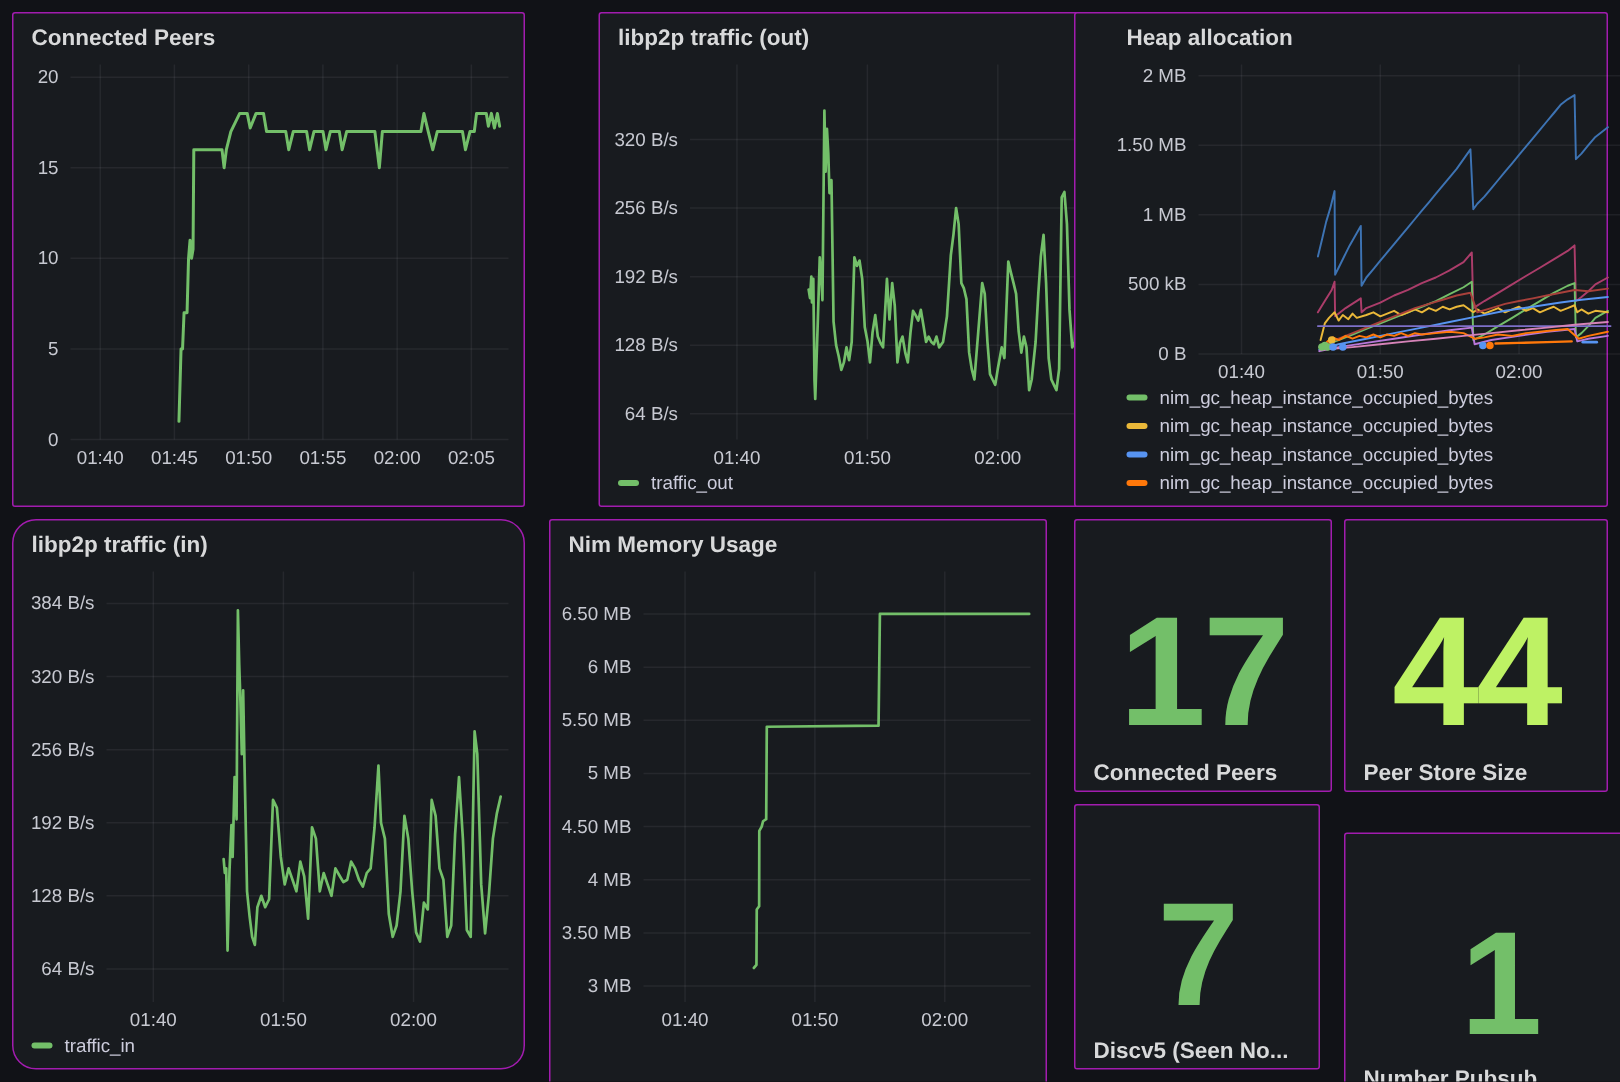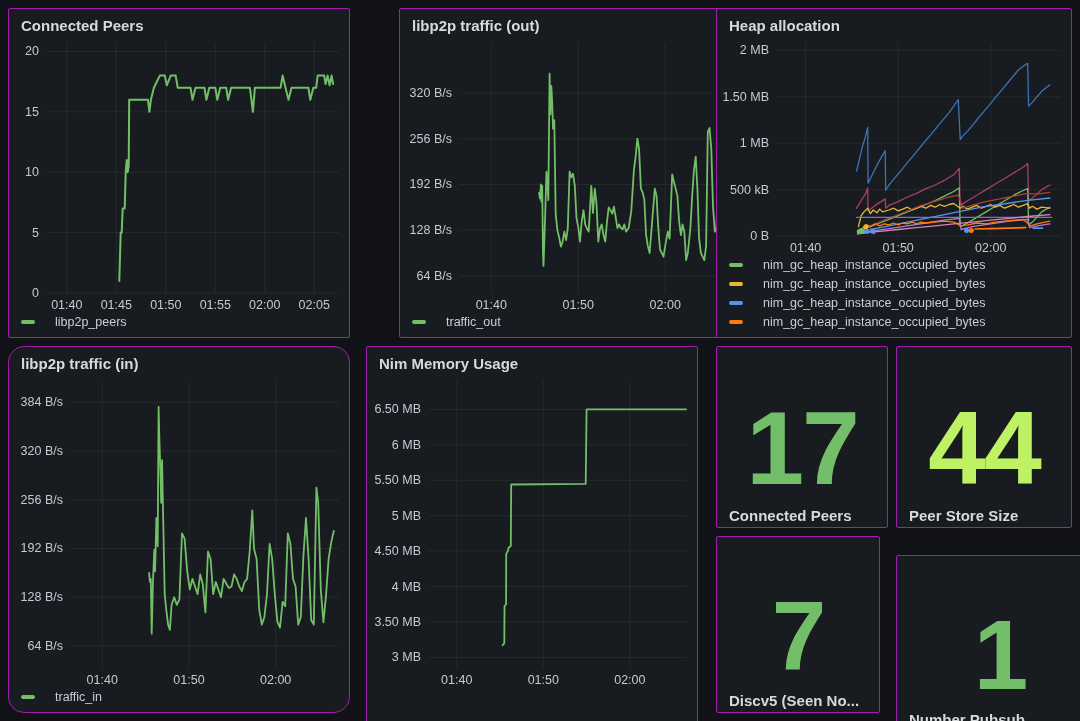--- a/index.html
+++ b/index.html
@@ -20,28 +20,28 @@
   .panel-title {
     flex:0 0 auto;
     padding:8px 12px 3px 12px;
     font-size:15px; font-weight:700; color:#D8D9DA;
     white-space:nowrap; overflow:hidden;
     cursor:pointer;
   }
   .chart-body { flex:1 1 auto; position:relative; min-height:0; }
   .chart-body svg { position:absolute; left:0; top:0; }
   .legend { flex:0 0 auto; display:flex; flex-direction:column; gap:5px; padding:2px 10px 8px 12px; }
-  .legend-item { display:flex; align-items:center; gap:20px; cursor:pointer; }
+  .legend-item { display:flex; align-items:center; gap:8px; cursor:pointer; }
   .pill { width:14px; height:4px; border-radius:2px; background:#73BF69; flex:0 0 auto; }
   .legend-label { font-size:12.5px; color:#CCCCDC; line-height:14px; white-space:nowrap; }
 
   
   .p0 { left:8px;   top:8px;   width:342px; height:330px; }
   .p1 { left:366px; top:8px;   width:332px; height:330px;margin-left:33px; }
-  .p2 { left:716px; top:8px;   width:356px; height:330px; }
+  .p2 { left:716px; top:8px;   width:356px; height:330px;padding-left:22px; }
   .p3 { left:8px;   top:346px; width:342px; height:367px;border-radius:16px; }
   .p4 { left:366px; top:346px; width:332px; height:420px; }
   .p5 { left:716px; top:346px; width:172px; height:182px; }
   .p6 { left:896px; top:346px; width:176px; height:182px; }
   .p7 { left:716px; top:536px; width:164px; height:177px; }
   .p8 { left:896px; top:536px; width:208px; height:177px;margin-top:19px; }
 
   .stat-panel { position:absolute; }
   .stat-value {
     position:absolute; inset:0;
@@ -78,26 +78,20 @@
         <text x="30" y="199.6135265700483" text-anchor="end" fill="#C7C9D1" font-size="12.5">5</text>
         <line x1="38" x2="330" y1="135.22705314009661" y2="135.22705314009661" stroke="rgba(204,204,220,0.08)" stroke-width="1"></line>
         <text x="30" y="139.22705314009661" text-anchor="end" fill="#C7C9D1" font-size="12.5">10</text>
         <line x1="38" x2="330" y1="74.84057971014494" y2="74.84057971014494" stroke="rgba(204,204,220,0.08)" stroke-width="1"></line>
         <text x="30" y="78.84057971014494" text-anchor="end" fill="#C7C9D1" font-size="12.5">15</text>
         <line x1="38" x2="330" y1="14.45410628019323" y2="14.45410628019323" stroke="rgba(204,204,220,0.08)" stroke-width="1"></line>
         <text x="30" y="18.45410628019323" text-anchor="end" fill="#C7C9D1" font-size="12.5">20</text>
         <path d="M110.3 243.9 L111.7 195.6 L112.7 195.6 L113.7 171.5 L115.7 171.5 L116.7 135.2 L117.7 123.1 L118.7 135.2 L119.7 129.2 L120.2 62.8 L139.0 62.8 L140.4 74.8 L141.9 62.8 L144.9 50.7 L150.8 38.6 L155.8 38.6 L157.8 48.3 L161.7 38.6 L166.7 38.6 L168.7 50.7 L181.5 50.7 L183.5 62.8 L186.5 50.7 L195.4 50.7 L197.4 62.8 L200.3 50.7 L206.3 50.7 L208.3 62.8 L211.2 50.7 L217.2 50.7 L219.1 62.8 L222.1 50.7 L240.9 50.7 L243.9 74.8 L245.9 50.7 L271.6 50.7 L273.6 38.6 L276.5 50.7 L279.5 62.8 L282.5 50.7 L299.3 50.7 L301.3 62.8 L304.3 50.7 L307.2 50.7 L308.7 38.6 L315.2 38.6 L316.6 47.1 L318.6 38.6 L320.6 48.3 L322.6 38.6 L324.1 47.1" fill="none" stroke="#73BF69" stroke-width="2" stroke-linejoin="round" stroke-linecap="round"></path>
       </svg>
     </div>
-  <div class="legend">
-    <div class="legend-item">
-      <span class="pill" style="background: rgb(115, 191, 105);"></span>
-      <span class="legend-label">libp2p_peers</span>
-    </div>
-  </div>
 </section>
 
 <section class="panel p1">
   <h2 class="panel-title">libp2p traffic (out)</h2>
   <div class="chart-body">
       <svg width="330" height="276" viewBox="0 0 330 276">
         <line x1="91.30434782608691" x2="91.30434782608691" y1="6" y2="256" stroke="rgba(204,204,220,0.08)" stroke-width="1"></line>
         <text x="91.30434782608691" y="272" text-anchor="middle" fill="#C7C9D1" font-size="12.5">01:40</text>
         <line x1="178.26086956521738" x2="178.26086956521738" y1="6" y2="256" stroke="rgba(204,204,220,0.08)" stroke-width="1"></line>
         <text x="178.26086956521738" y="272" text-anchor="middle" fill="#C7C9D1" font-size="12.5">01:50</text>

